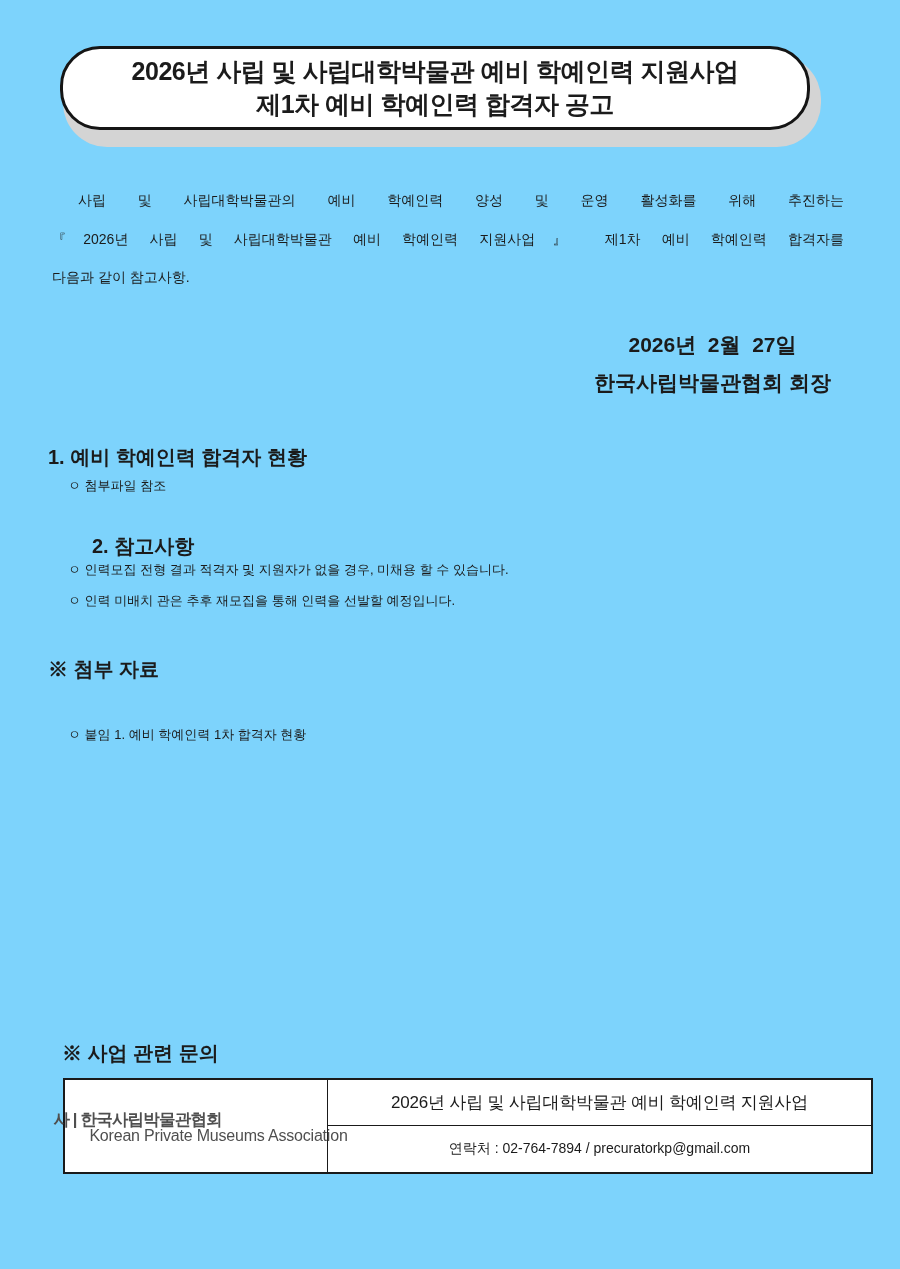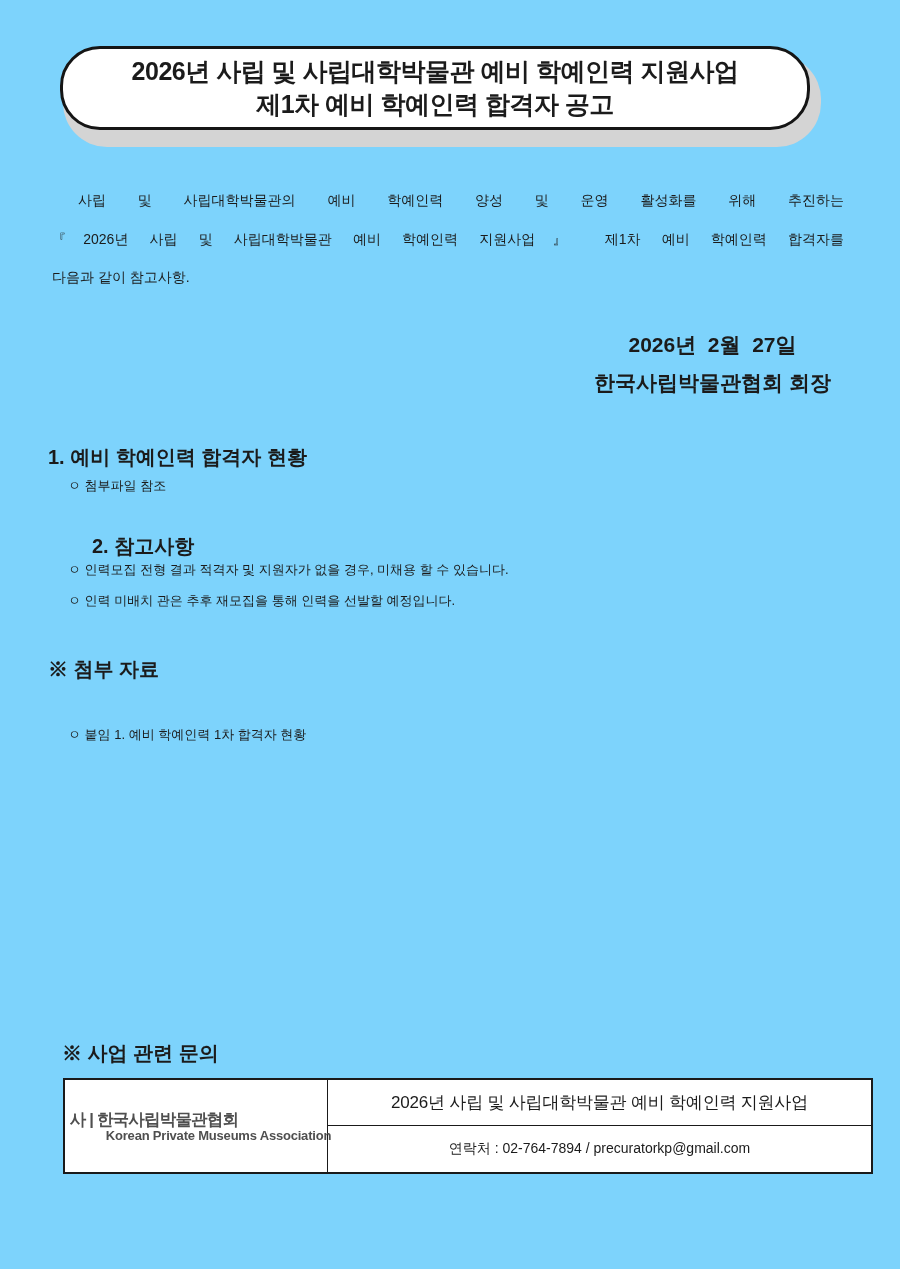--- a/index.html
+++ b/index.html
@@ -117,22 +117,22 @@
   .logo-text { display: flex; flex-direction: column; justify-content: center; }
   .logo-ko {
     font-size: 16.5px;
     font-weight: bold;
     color: #4f4f4f;
     letter-spacing: -0.8px;
     white-space: nowrap;
     line-height: 19px;
   }
   .logo-en {
-    font-size: 13px;
-    font-weight: bold;
+    font-size: 16px;
+    font-weight: normal;
     color: #4f4f4f;
     letter-spacing: -0.2px;
     white-space: nowrap;
     line-height: 13px;
     padding-left: 36px;
   }
 </style>
 </head>
 <body>
 

